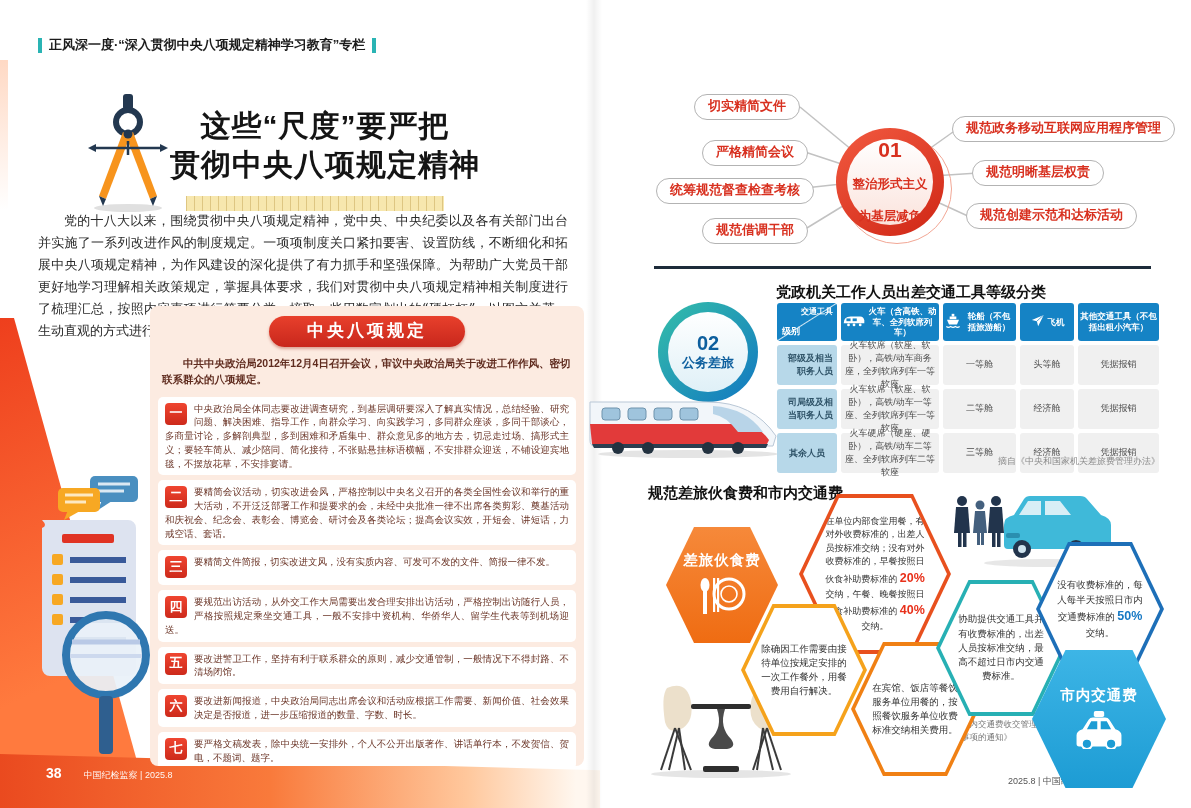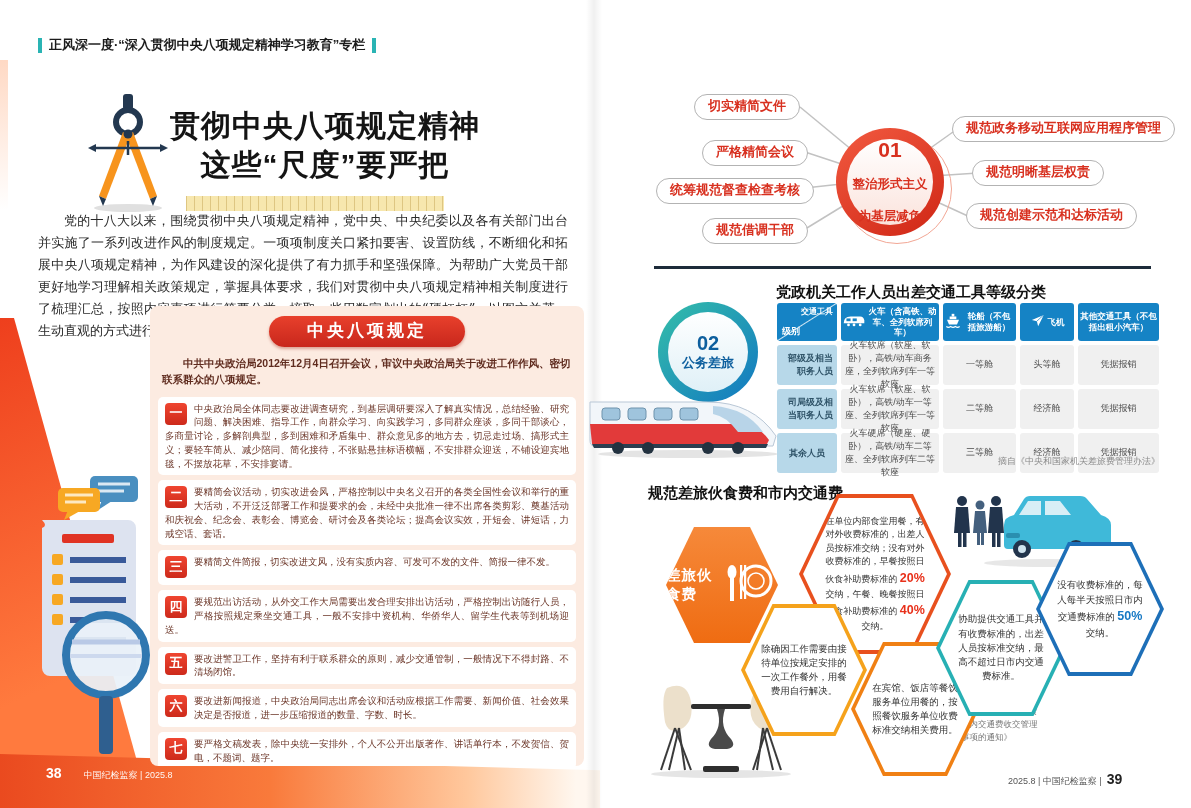--- a/index.html
+++ b/index.html
@@ -82,21 +82,21 @@
     display:flex;align-items:center;justify-content:center;text-align:center;line-height:1.45;height:40px;padding:0 3px;box-sizing:border-box;}
   .s2-caption{position:absolute;left:860px;top:455px;width:300px;text-align:right;font-size:9px;color:#8a8a8a;}
   
   .s3-title{position:absolute;left:648px;top:484px;font-size:15px;font-weight:900;color:#111;}
   .hex{position:absolute;z-index:2;}
   .hex-shape{position:absolute;inset:0;clip-path:polygon(25% 0,75% 0,100% 50%,75% 100%,25% 100%,0 50%);}
   .hex-inner{position:absolute;inset:4px;clip-path:polygon(25% 0,75% 0,100% 50%,75% 100%,25% 100%,0 50%);
     background:#fff;display:flex;align-items:center;justify-content:center;text-align:center;
     padding:10px 16px;box-sizing:border-box;font-size:9.5px;line-height:1.5;color:#333;}
   .hex-solid{position:absolute;inset:0;clip-path:polygon(25% 0,75% 0,100% 50%,75% 100%,25% 100%,0 50%);
-    display:flex;align-items:center;justify-content:center;gap:6px;color:#fff;}
+    display:flex;flex-direction:column;align-items:center;justify-content:center;gap:6px;color:#fff;}
   .hex-solid .lbl{font-size:14.5px;font-weight:900;letter-spacing:1px;}
   .pct-red{color:#e8301a;font-size:12.5px;font-weight:bold;}
   .pct-blue{color:#1779c4;font-size:12.5px;font-weight:bold;}
   .s3-caption{position:absolute;left:944px;top:705px;width:97px;font-size:8.5px;line-height:1.55;color:#777;}
   .van-illu{position:absolute;left:946px;top:483px;width:168px;height:86px;z-index:1;}
   .chairs-illu{position:absolute;left:645px;top:670px;width:152px;height:110px;}
   .doc-illu{position:absolute;left:28px;top:470px;width:132px;height:290px;}
   .footer-right{position:absolute;left:1008px;top:771px;display:flex;align-items:baseline;gap:5px;color:#555;}
   .footer-right .rest{font-size:9px;}
   .footer-right .pg{font-size:14px;font-weight:bold;color:#222;}
@@ -128,22 +128,22 @@
       <polygon points="85,104 78,107 81,114" fill="#233850"></polygon>
       <circle cx="56" cy="42" r="4.5" fill="#233850"></circle>
       <line x1="22" y1="56" x2="90" y2="56" stroke="#233850" stroke-width="2.5"></line>
       <polygon points="16,56 24,52 24,60" fill="#233850"></polygon>
       <polygon points="96,56 88,52 88,60" fill="#233850"></polygon>
       <line x1="56" y1="49" x2="56" y2="63" stroke="#233850" stroke-width="2.5"></line>
     </svg>
   </div>
   <div class="ruler"></div>
   <div class="main-title">
+    <div style="position:relative;z-index:2;">这些“尺度”要严把</div>
     <div>贯彻中央八项规定精神</div>
-    <div style="position:relative;z-index:2;">这些“尺度”要严把</div>
   </div>
 
   <div class="intro">
     <p>党的十八大以来，围绕贯彻中央八项规定精神，党中央、中央纪委以及各有关部门出台并实施了一系列改进作风的制度规定。一项项制度关口紧扣要害、设置防线，不断细化和拓展中央八项规定精神，为作风建设的深化提供了有力抓手和坚强保障。为帮助广大党员干部更好地学习理解相关政策规定，掌握具体要求，我们对贯彻中央八项规定精神相关制度进行了梳理汇总，按照内容事项进行简要分类，摘取一些用数字划出的“硬杠杠”，以图文并茂、生动直观的方式进行呈现，供学习参考。</p>
   </div>
 
   <div class="reg-box">
     <div class="reg-pill">中央八项规定</div>
     <div class="reg-intro">中共中央政治局2012年12月4日召开会议，审议中央政治局关于改进工作作风、密切联系群众的八项规定。</div>
     <div class="reg-items">
@@ -391,20 +391,34 @@
     <div class="hex-shape" style="background:#1d6fb8;"></div>
     <div class="hex-inner">
       <span>
         <span>没有收费标准的，每人每半天按照日市内交通费标准的</span>
         <span class="pct-blue">50%</span>
         <span>交纳。</span>
       </span>
     </div>
   </div>
 
+  <div class="hex" style="left:1032px;top:650px;width:134px;height:138px;">
+    <div class="hex-solid" style="background:linear-gradient(#3db5e6,#1d9cd4);">
+      <span class="lbl">市内交通费</span>
+      <span>
+        <svg width="56" height="38" viewBox="0 0 64 44">
+          <rect x="26" y="0" width="12" height="7" rx="2" fill="#fff"></rect>
+          <path d="M6 38 v-10 q0-5 7-7 l7-11 q1.5-2.5 5-2.5 h14 q3.5 0 5 2.5 l7 11 q7 2 7 7 v10 q0 3-3 3 H9 q-3 0-3-3 z" fill="#fff"></path>
+          <path d="M23 12 l-5 9 h12 v-9 Z M34 12 v9 h12 l-5-9 Z" fill="#1d9cd4"></path>
+          <circle cx="18" cy="38" r="6" fill="#1d9cd4" stroke="#fff" stroke-width="2.5"></circle>
+          <circle cx="46" cy="38" r="6" fill="#1d9cd4" stroke="#fff" stroke-width="2.5"></circle>
+        </svg>
+      </span>
+    </div>
+  </div>
 
   <div class="chairs-illu">
     <svg width="152" height="110" viewBox="0 0 152 110">
       <ellipse cx="76" cy="104" rx="70" ry="4" fill="#e5e5e5"></ellipse>
       <g>
         <path d="M22 18 q20 -8 24 14 q3 18 -8 26 q-14 8 -18 -6 q-4 -26 2 -34" fill="#ece0cb"></path>
         <g stroke="#3a3a3a" stroke-width="2">
             <line x1="30" y1="58" x2="16" y2="100"></line>
             <line x1="30" y1="58" x2="46" y2="100"></line>
             <line x1="34" y1="58" x2="24" y2="100"></line>

